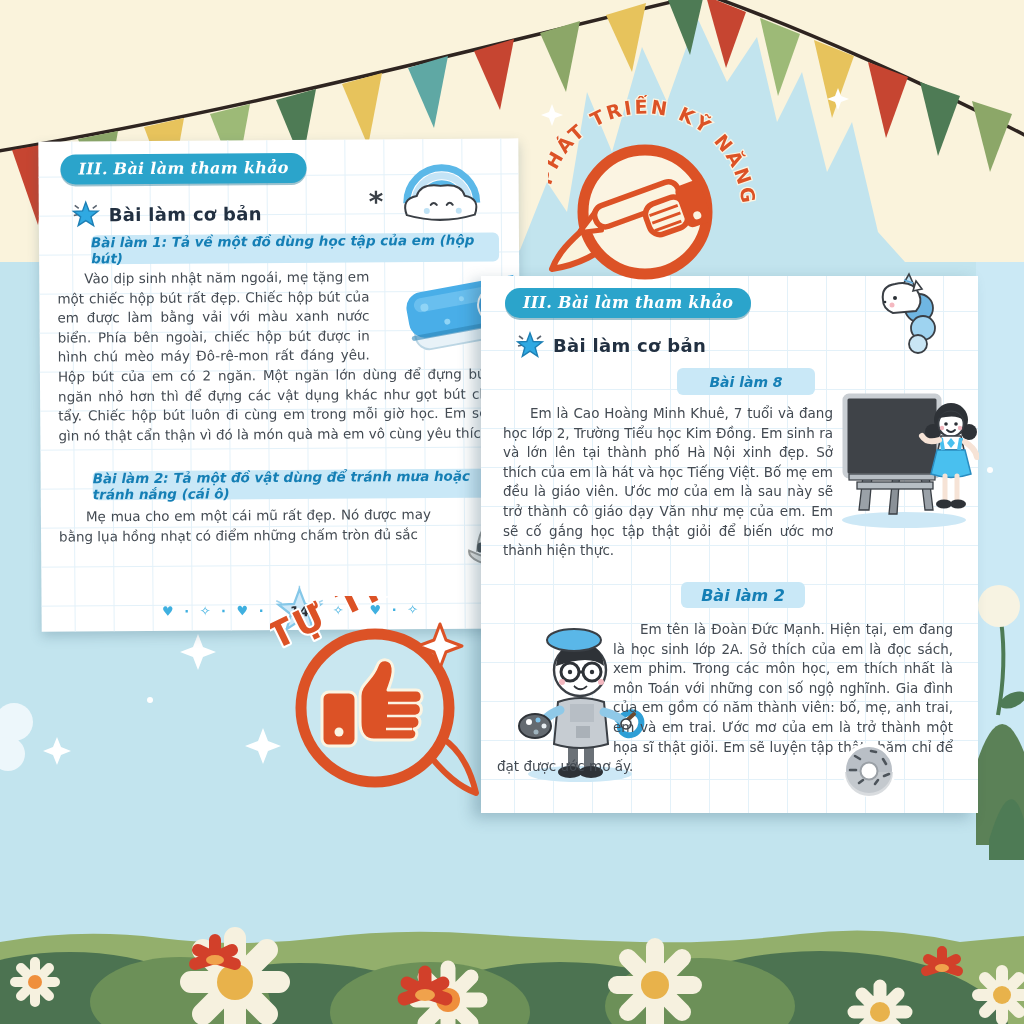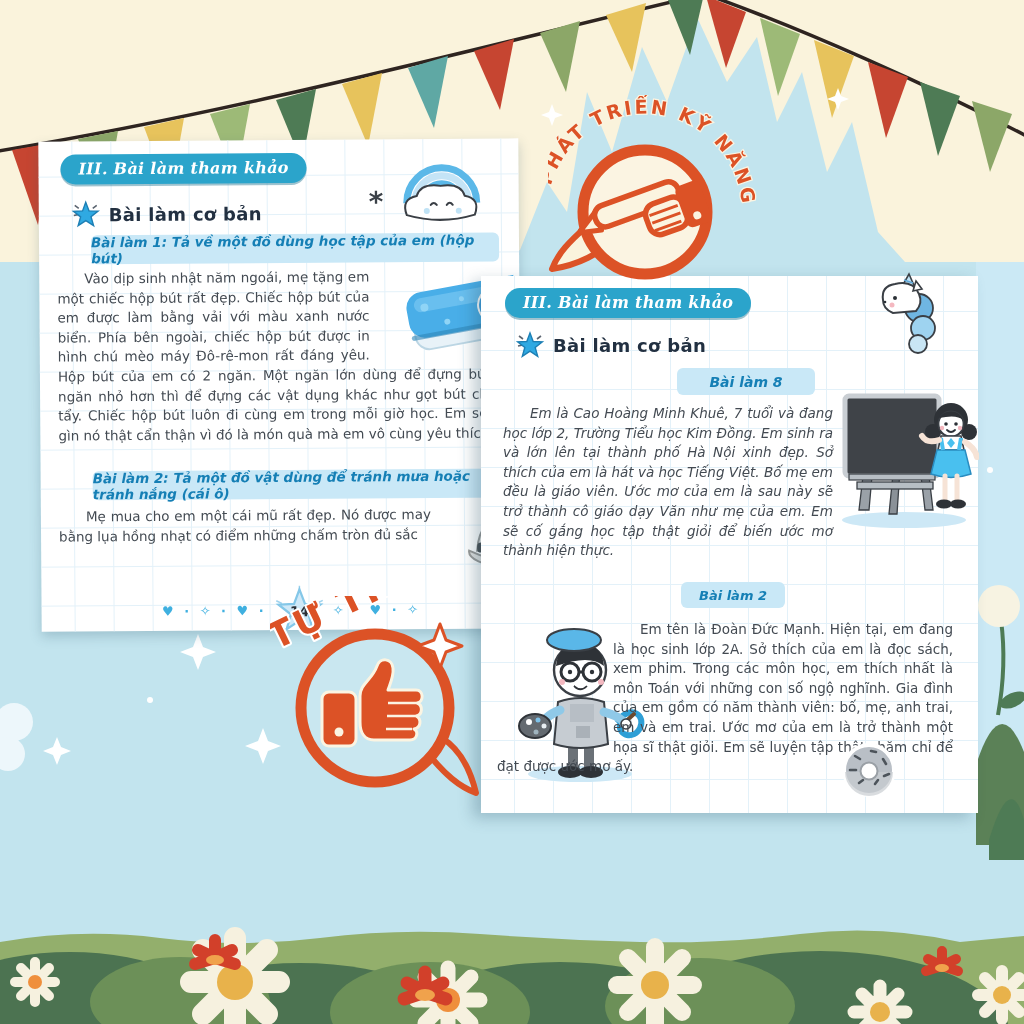--- a/index.html
+++ b/index.html
@@ -284,25 +284,25 @@
     <path d="M122,68 l-4,5 l4,5 l4,-5 Z" fill="#49C0EF"></path>
     <path d="M108,80 L136,80 L142,104 Q122,111 102,104 Z" fill="#49C0EF" stroke="#2a8cc0" stroke-width="1.5"></path>
     <path d="M114,80 L112,68 M130,80 L132,68" stroke="#49C0EF" stroke-width="4"></path>
     <path d="M110,70 Q98,74 93,66" stroke="#F6E3D6" stroke-width="6" fill="none" stroke-linecap="round"></path>
     <path d="M136,72 Q146,78 148,87" stroke="#F6E3D6" stroke-width="6" fill="none" stroke-linecap="round"></path>
     <path d="M116,106 L116,130 M128,106 L128,130" stroke="#F6E3D6" stroke-width="5" stroke-linecap="round"></path>
     <ellipse cx="115" cy="134" rx="8" ry="4.5" fill="#2E3237"></ellipse>
       <ellipse cx="129" cy="134" rx="8" ry="4.5" fill="#2E3237"></ellipse>
   </svg>
 
-  <div class="para" style="left:22px;top:128px;width:330px;font-style:italic;">
+  <div class="para" style="left:22px;top:128px;width:330px;">
     <span>Em là Cao Hoàng Minh Khuê, 7 tuổi và đang học lớp 2, Trường Tiểu học Kim Đồng. Em sinh ra và lớn lên tại thành phố Hà Nội xinh đẹp. Sở thích của em là hát và học Tiếng Việt. Bố mẹ em đều là giáo viên. Ước mơ của em là sau này sẽ trở thành cô giáo dạy Văn như mẹ của em. Em sẽ cố gắng học tập thật giỏi để biến ước mơ thành hiện thực.</span>
   </div>
 
-  <div class="bar" style="left:200px;top:306px;width:104px;height:26px;font-size:13px;">Bài làm 2</div>
+  <div class="bar" style="left:200px;top:306px;width:124px;height:26px;font-size:16px;">Bài làm 2</div>
 
   <div class="para" style="left:16px;top:344px;width:456px;">
     <span class="float-l" style="width:112px;height:122px;margin:4px 8px 0 -4px;">
       <svg width="122" height="158" viewBox="0 0 122 158" style="overflow:visible">
         <ellipse cx="60" cy="150" rx="52" ry="8" fill="#CDE8F6"></ellipse>
         <rect x="48" y="118" width="10" height="28" fill="#6B7177"></rect>
         <rect x="64" y="118" width="10" height="28" fill="#6B7177"></rect>
         <ellipse cx="50" cy="148" rx="12" ry="6" fill="#2E3237"></ellipse>
         <ellipse cx="71" cy="148" rx="12" ry="6" fill="#2E3237"></ellipse>
         <path d="M38,78 Q60,70 84,78 L88,120 Q60,128 34,120 Z" fill="#C6CCD2" stroke="#3a3f45" stroke-width="2"></path>

